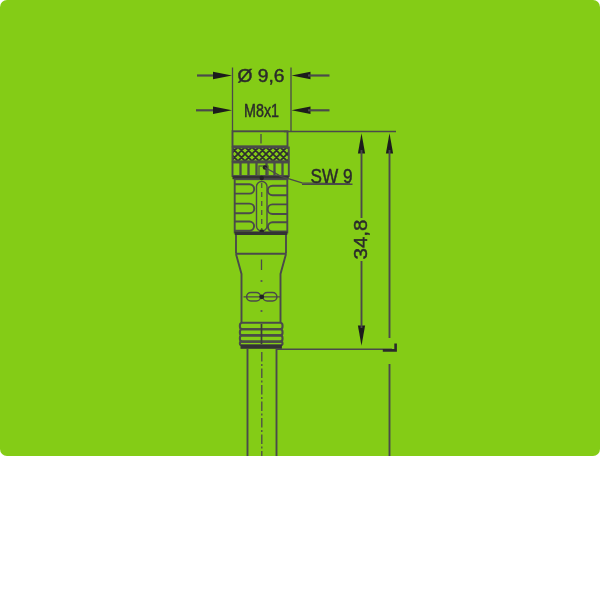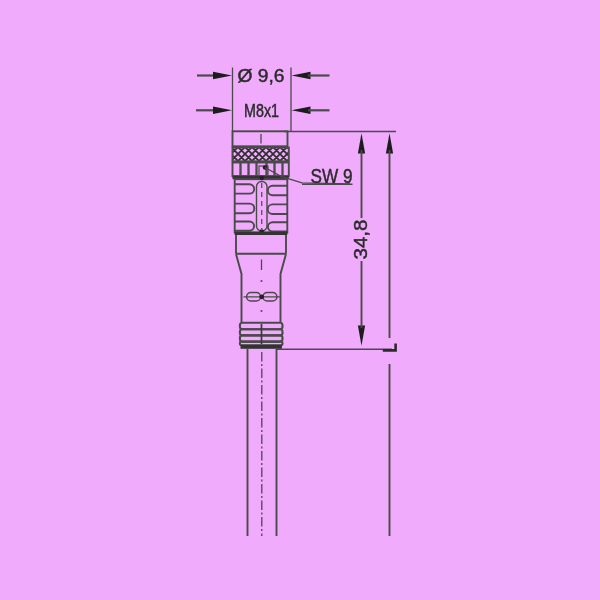--- a/index.html
+++ b/index.html
@@ -1,16 +1,16 @@
 <!DOCTYPE html>
 <html><head>
 <meta charset="utf-8">
 <style>
   html,body{margin:0;padding:0;background:#ffffff;}
-  .wrap{width:600px;height:600px;position:relative;background:#f0abfc;}
+  .wrap{width:600px;height:456px;position:relative;background:#84cc16;border-radius:7px;}
   svg{position:absolute;top:0;left:0;filter:blur(0.7px);}
   text{font-family:"Liberation Sans", sans-serif;fill:#2b2b2b;stroke:#2b2b2b;stroke-width:0.45px;}
 </style>
 </head>
 <body>
 <div class="wrap">
 <svg width="600" height="600" viewBox="0 0 600 600">
   <defs>
     <pattern id="knurl" width="7" height="7" patternUnits="userSpaceOnUse">
       <path d="M0,0 L7,7 M7,0 L0,7 M-1,6 L1,8 M6,-1 L8,1" stroke="#2e2e2e" stroke-width="1.7" fill="none"></path>

